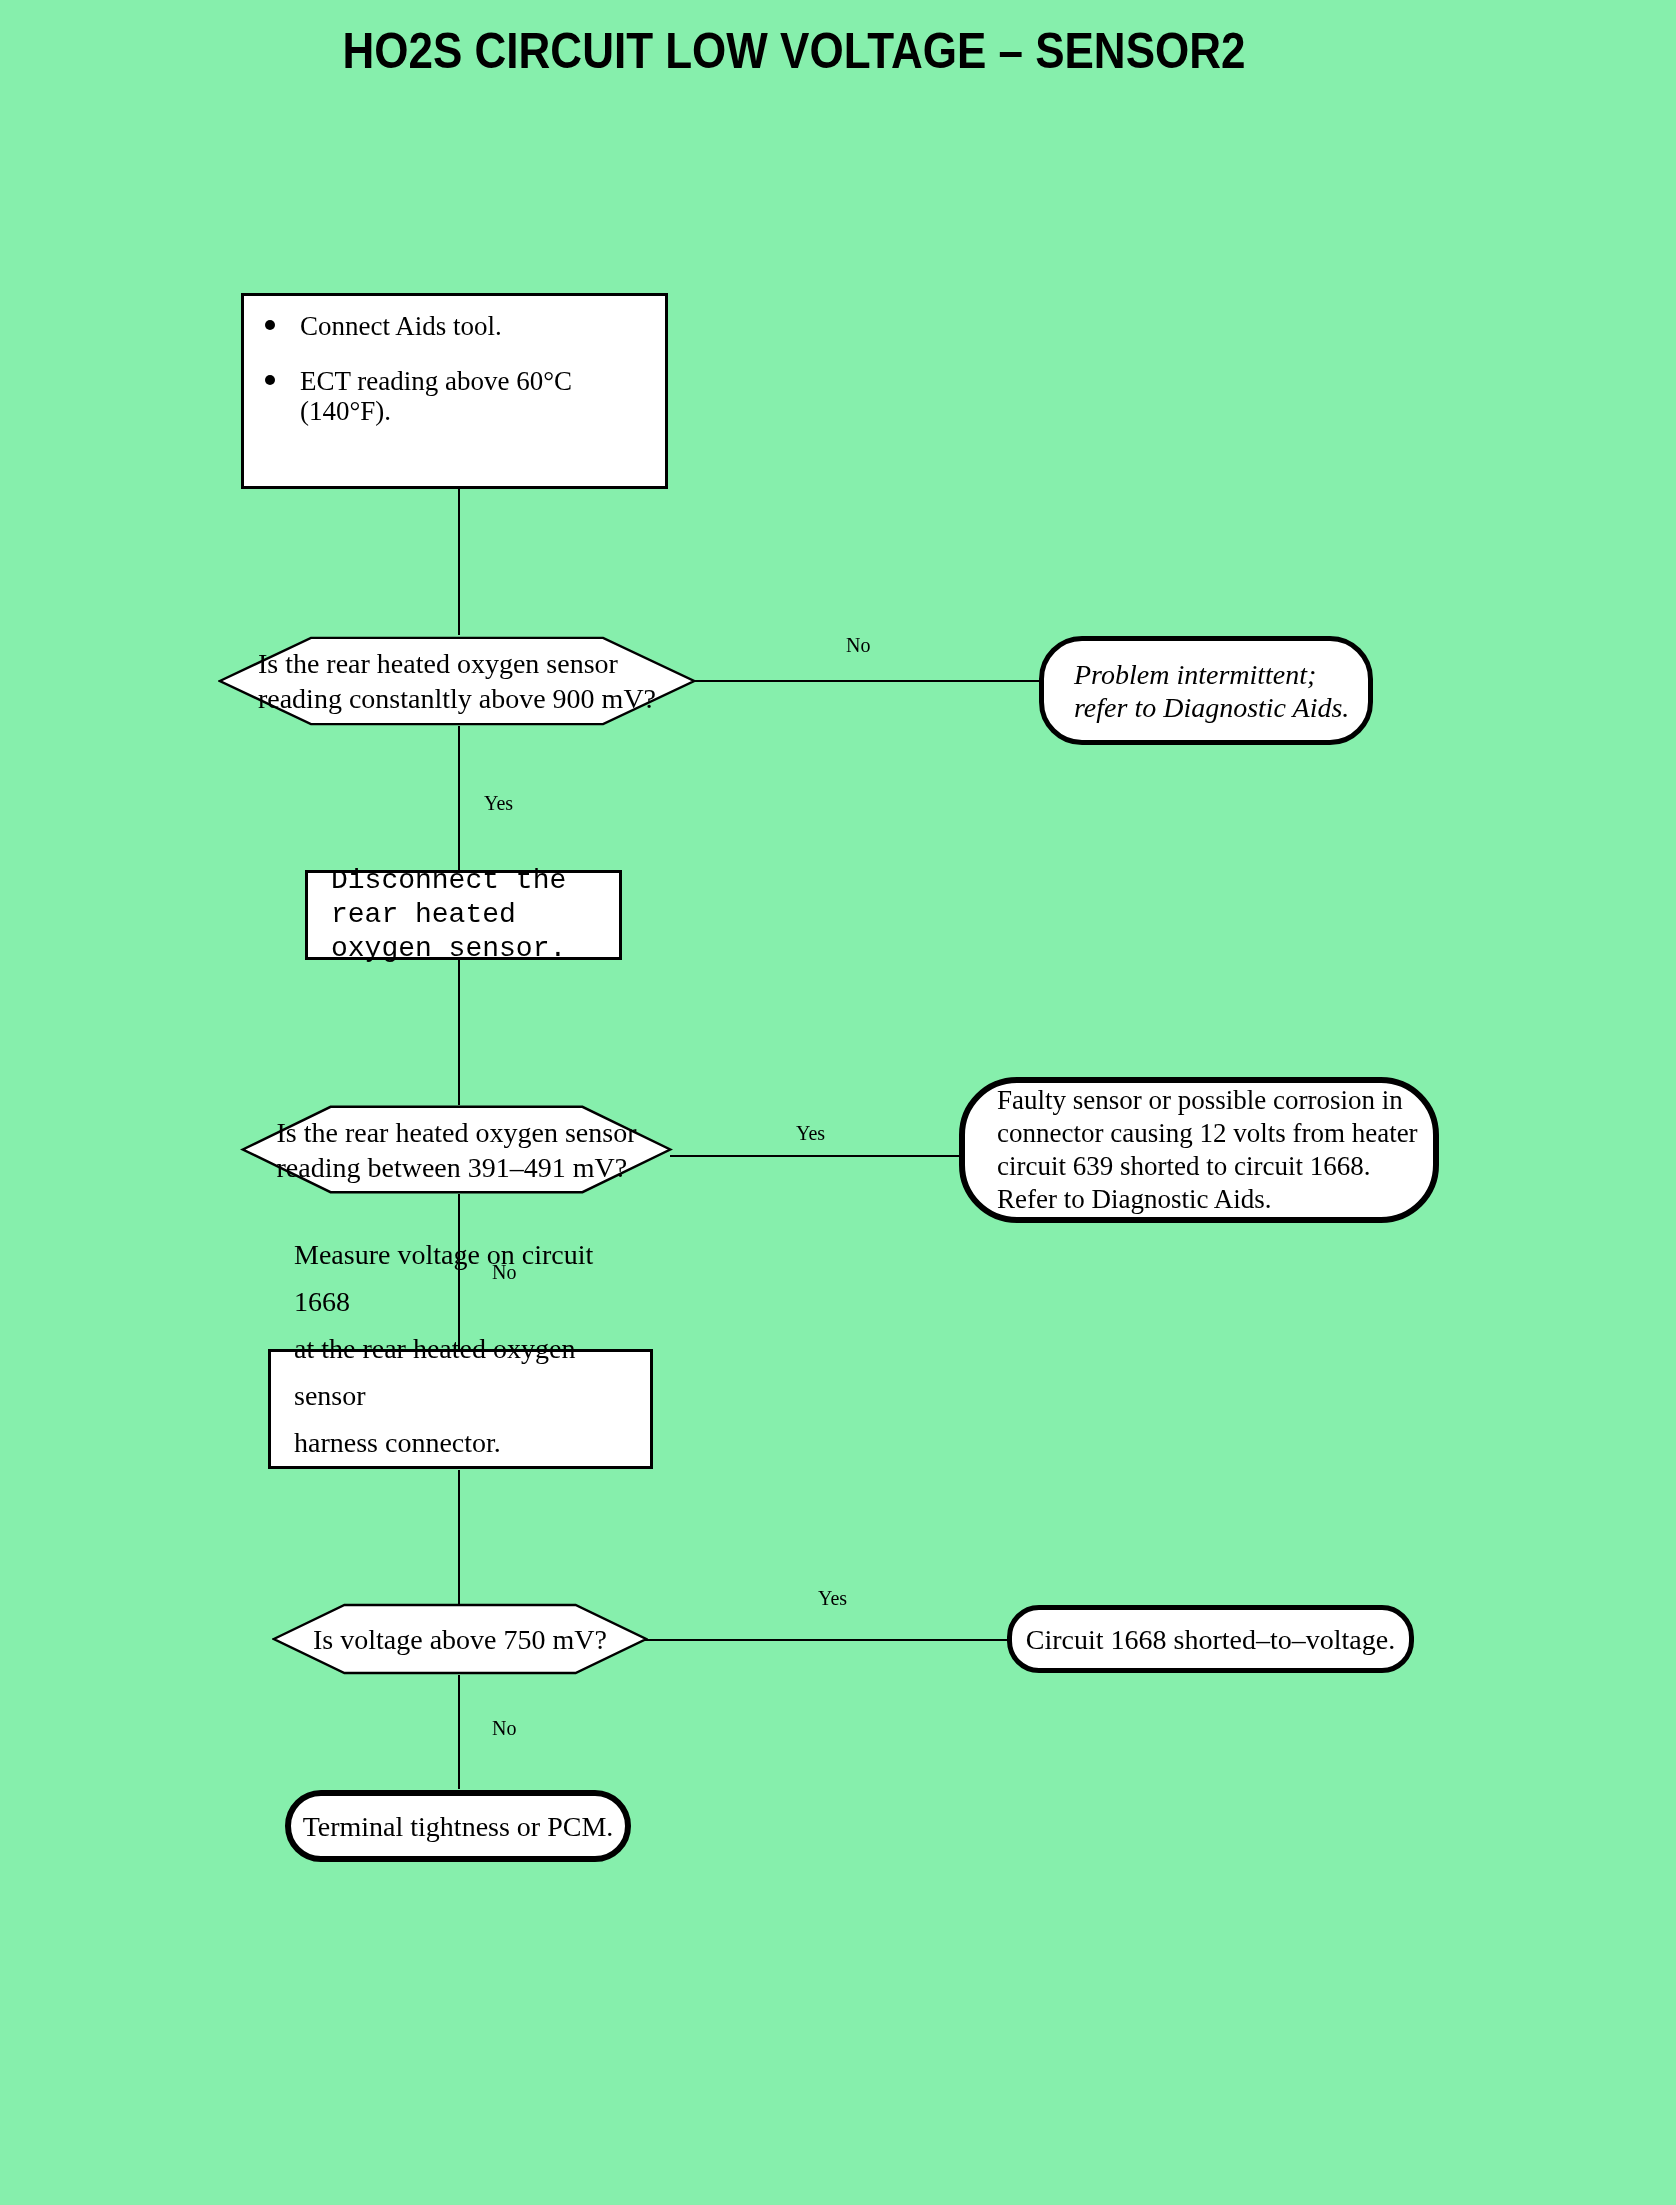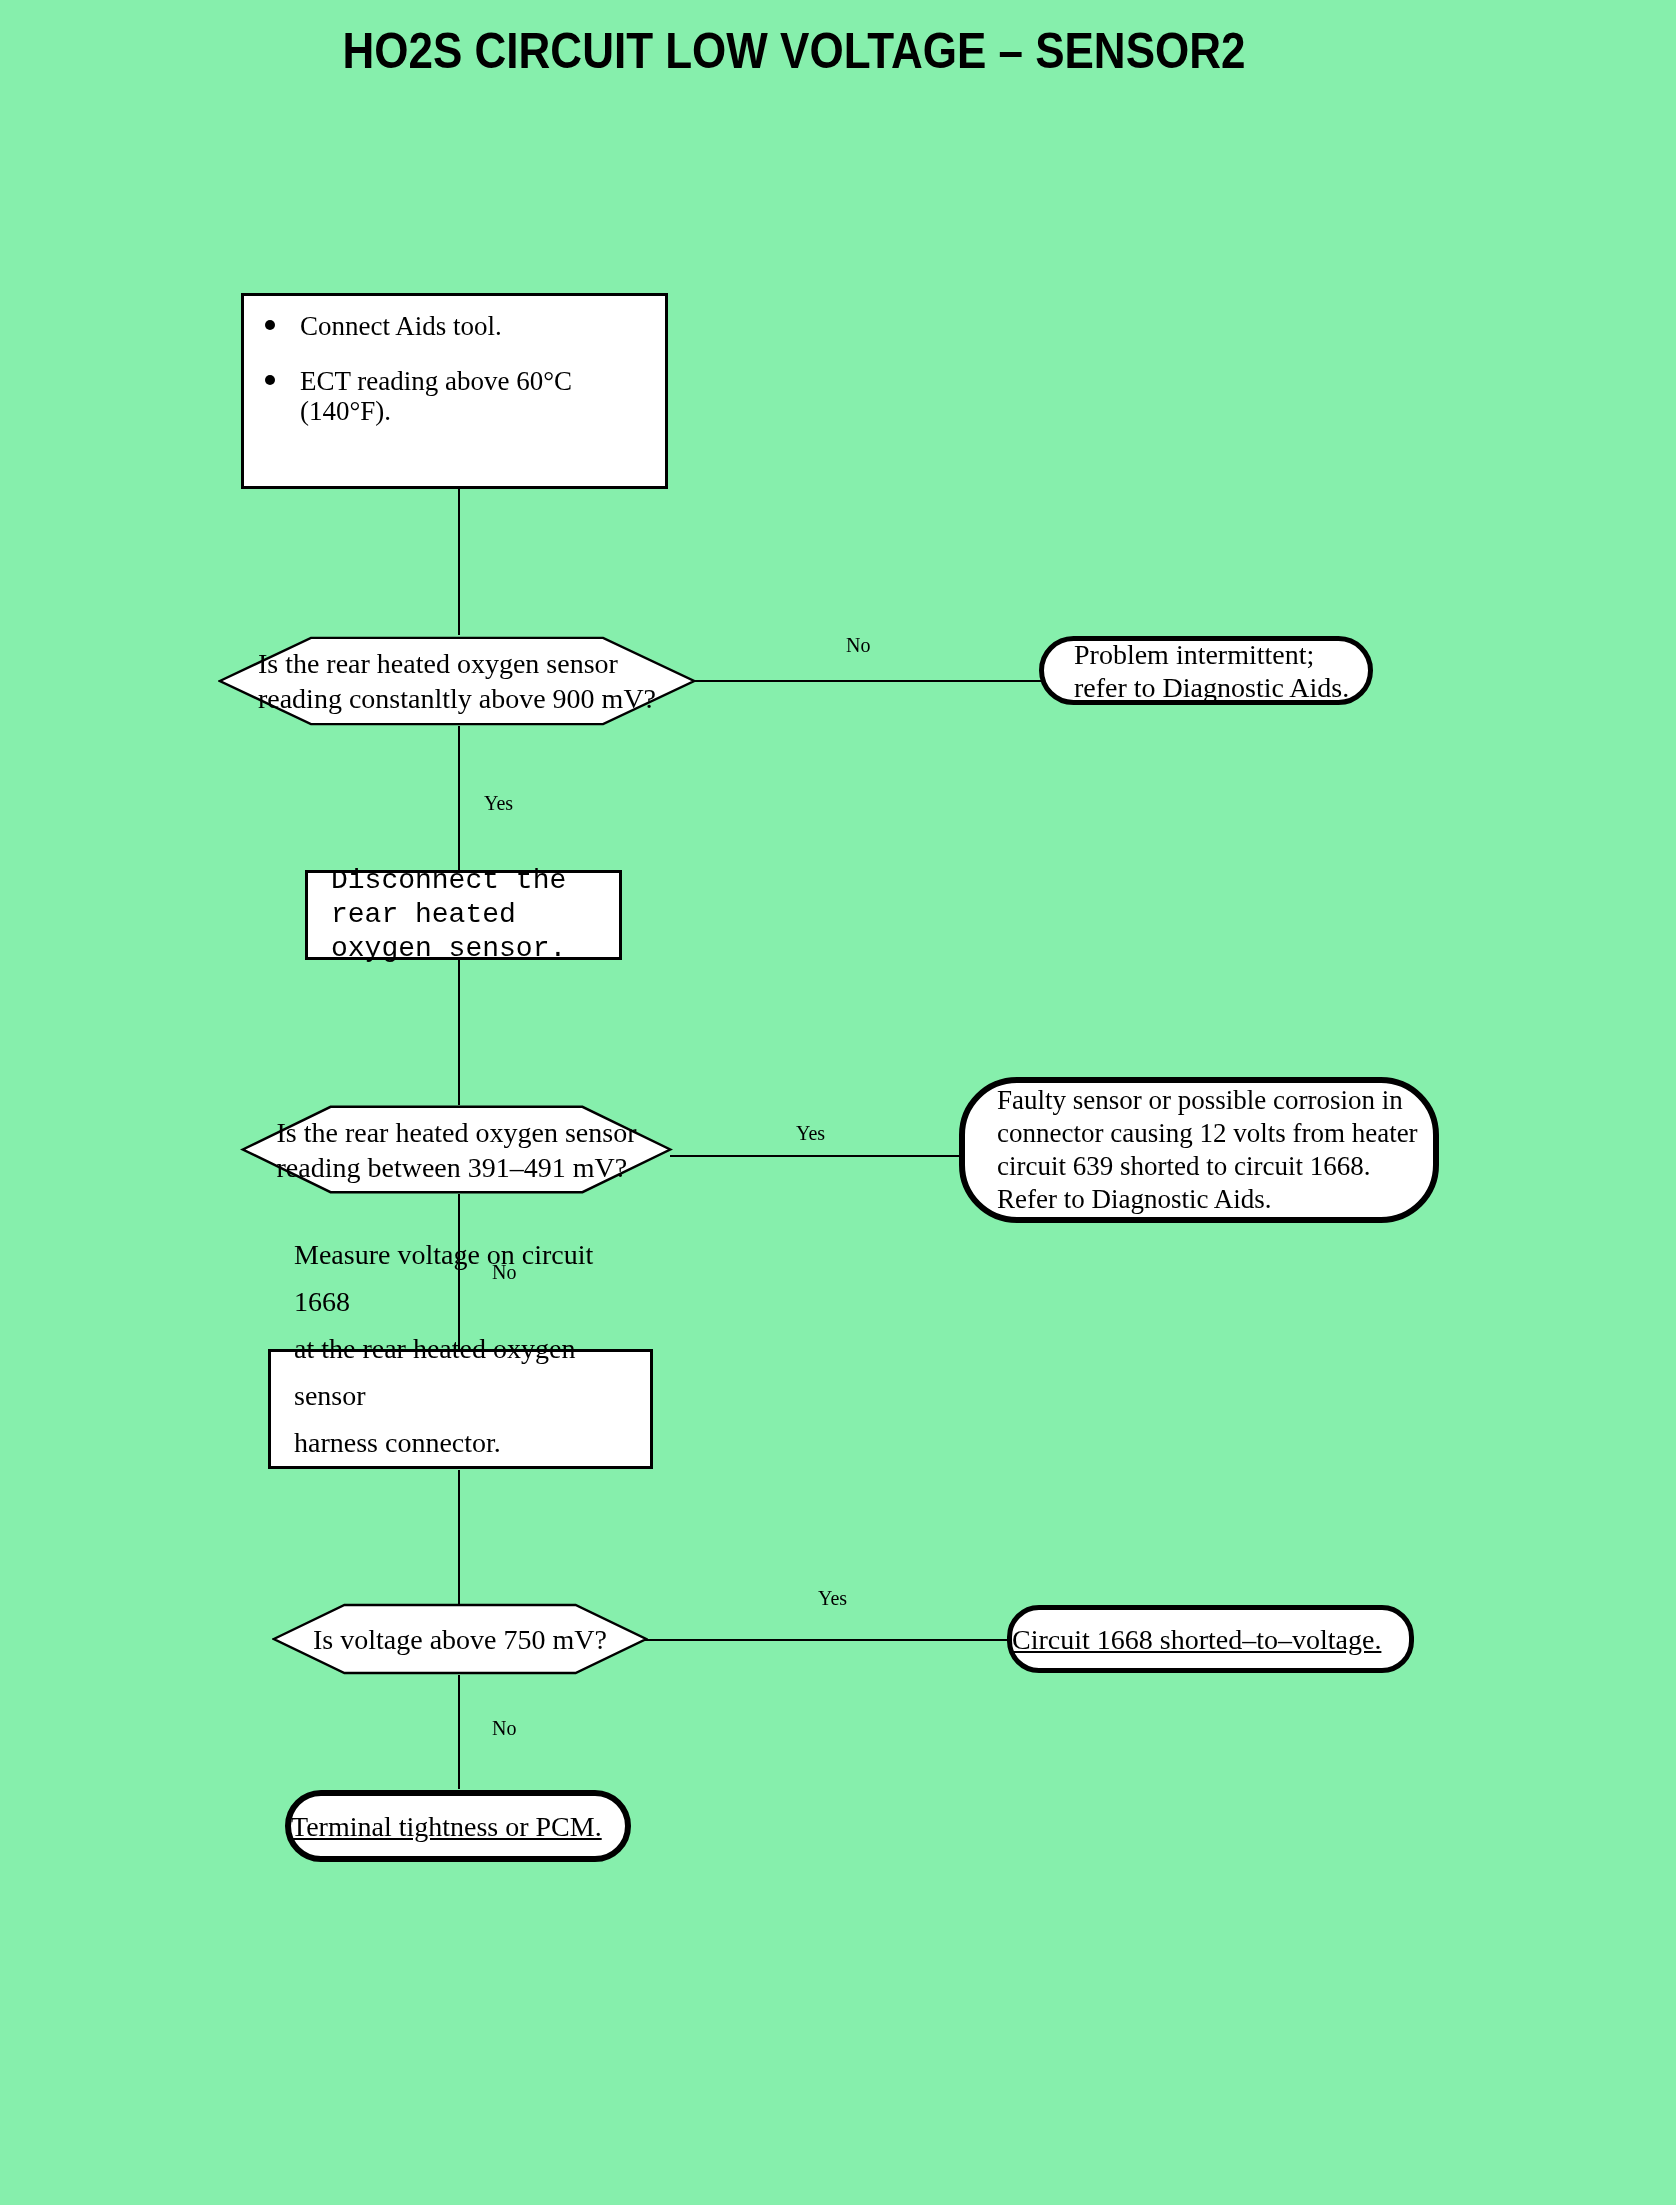--- a/index.html
+++ b/index.html
@@ -57,21 +57,21 @@
   }
   .hex-text .block { width: max-content; text-align: left; }
   .terminal {
     position: absolute;
     border: 5.5px solid #000;
     background: #fff;
     box-sizing: border-box;
     display: flex; flex-direction: column; justify-content: center;
     font-size: 28px; line-height: 33px;
   }
-  .terminal.center { align-items: flex-start; text-align: center; text-decoration: underline; }
+  .terminal.center { align-items: center; text-align: center; }
   .branch-label { position: absolute; font-size: 20px; line-height: 30px; }
 </style>
 </head>
 <body>
 
 <div class="canvas">
 
   <h1 class="title">HO2S CIRCUIT LOW VOLTAGE – SENSOR2</h1>
 
   <div class="process" style="left:241px; top:293px; width:427px; height:196px;">
@@ -101,21 +101,21 @@
       <div class="block">
         <div>Is the rear heated oxygen sensor</div>
         <div>reading constanltly above 900 mV?</div>
       </div>
     </div>
   </div>
 
   <div class="hline" style="left:693px; top:680px; width:349px;"></div>
   <div class="branch-label" style="left:846px; top:630px;">No</div>
 
-  <div class="terminal" style="left:1039px; top:636px; width:334px; height:69px; border-radius:43px; padding-left:30px;">
+  <div class="terminal" style="left:1039px; top:636px; width:334px; height:109px; border-radius:43px; padding-left:30px;font-style:italic;">
     <div>Problem intermittent;</div>
     <div>refer to Diagnostic Aids.</div>
   </div>
 
   <div class="vline" style="left:458px; top:726px; height:145px;"></div>
   <div class="branch-label" style="left:484px; top:788px;">Yes</div>
 
   <div class="process" style="left:305px; top:870px; width:317px; height:90px;font-family:Liberation Mono, monospace;">
     <div class="proc-text">
       <div>Disconnect the rear heated</div>

